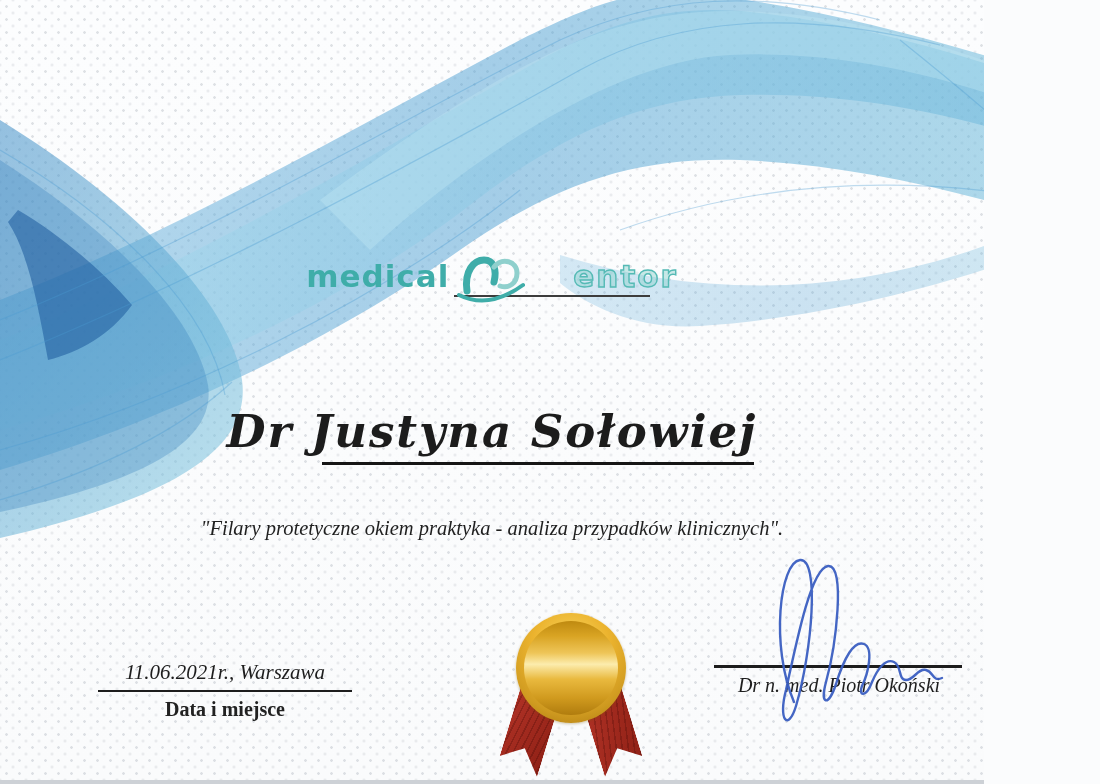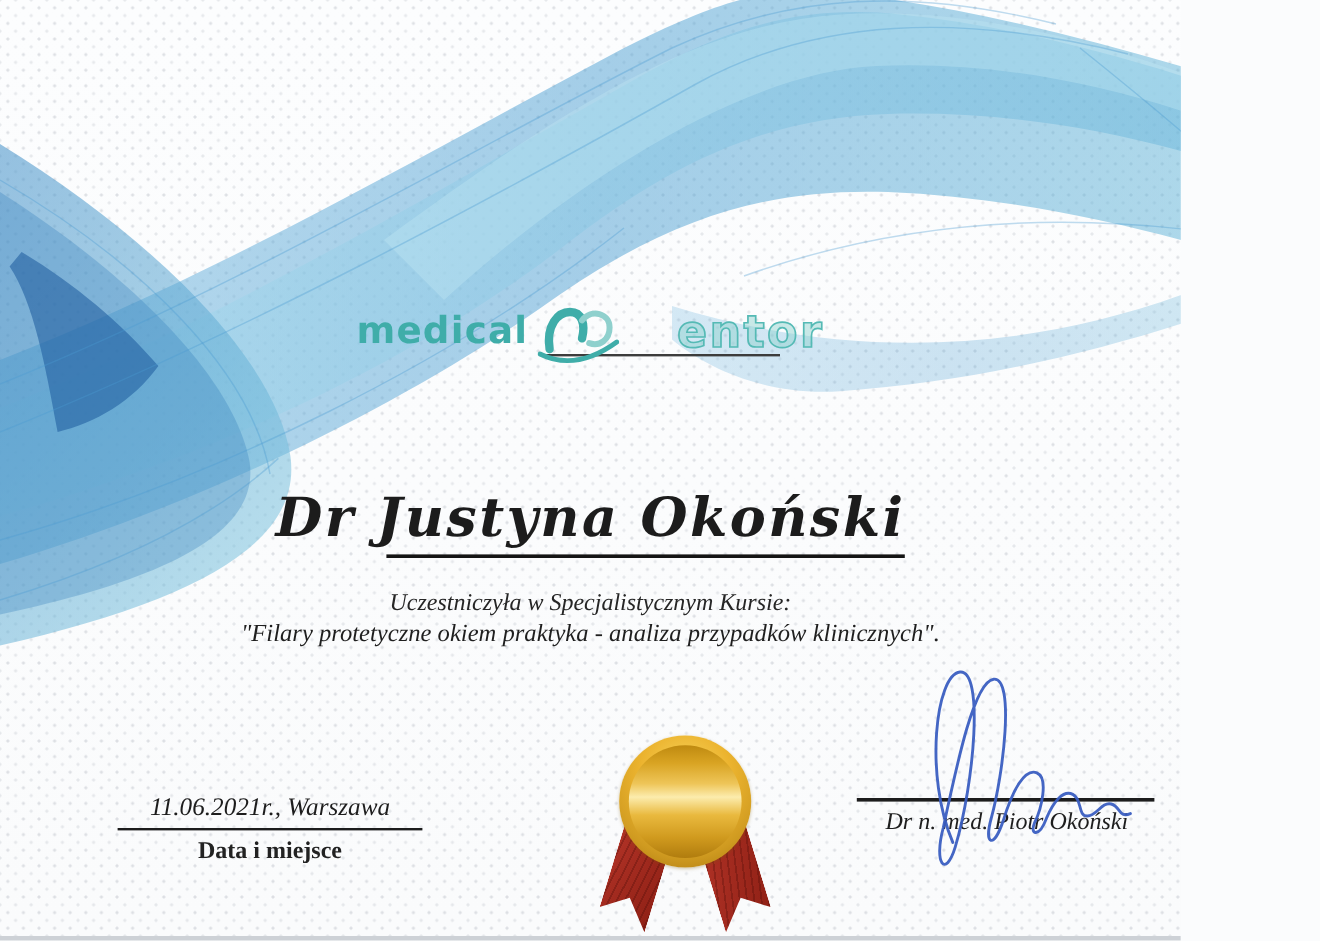--- a/index.html
+++ b/index.html
@@ -22,21 +22,21 @@
   
   .logo-row{
     position:absolute;top:250px;left:0;width:100%;height:52px;
     display:flex;align-items:center;justify-content:center;gap:2px;z-index:3;
   }
   .logo-solid{
     font-family:"DejaVu Sans", sans-serif;font-weight:bold;font-size:31px;
     color:#3fada9;letter-spacing:1px;
   }
   .logo-outline{
-    font-family:"DejaVu Sans", sans-serif;font-weight:bold;font-size:37px;
+    font-family:"DejaVu Sans", sans-serif;font-weight:bold;font-size:31px;
     color:rgba(137,208,204,0.45);
     -webkit-text-stroke:1.4px #55bab5;
     letter-spacing:2px;
     margin-left:48px;
   }
   .logo-m{margin:0 -2px 0 6px;position:relative;top:4px;}
   .logo-underline{
     position:absolute;left:454px;top:295px;width:196px;height:2px;
     background:#3c3c3c;z-index:2;
   }
@@ -171,24 +171,23 @@
     <svg class="logo-m" width="68" height="50" viewBox="0 0 68 50">
       <path d="M10,36 C7,16 17,5 27,5 C37,5 40,15 37,27" fill="none" stroke="#3fada9" stroke-width="7" stroke-linecap="round"></path>
       <path d="M37,12 C45,2 60,6 60,18 C60,28 52,34 43,31" fill="none" stroke="#8fd0cd" stroke-width="5" stroke-linecap="round"></path>
       <path d="M2,40 C22,50 44,46 66,30" fill="none" stroke="#3fada9" stroke-width="4" stroke-linecap="round"></path>
     </svg>
     <span class="logo-outline">entor</span>
   </div>
   <div class="logo-underline"></div>
 
 
-  <div class="name">Dr Justyna Okoński</div>
+  <div class="name">Dr Justyna Sołowiej</div>
   <div class="name-underline"></div>
 
-  <div class="intro">Uczestniczyła w Specjalistycznym Kursie:</div>
   <div class="course">"Filary protetyczne okiem praktyka - analiza przypadków klinicznych".</div>
 
   <div class="medal">
     <div class="ribbon ribbon-left"></div>
     <div class="ribbon ribbon-right"></div>
     <div class="medal-circle"></div>
   </div>
 
   <div class="date-block">
     <div class="date-text">11.06.2021r., Warszawa</div>

